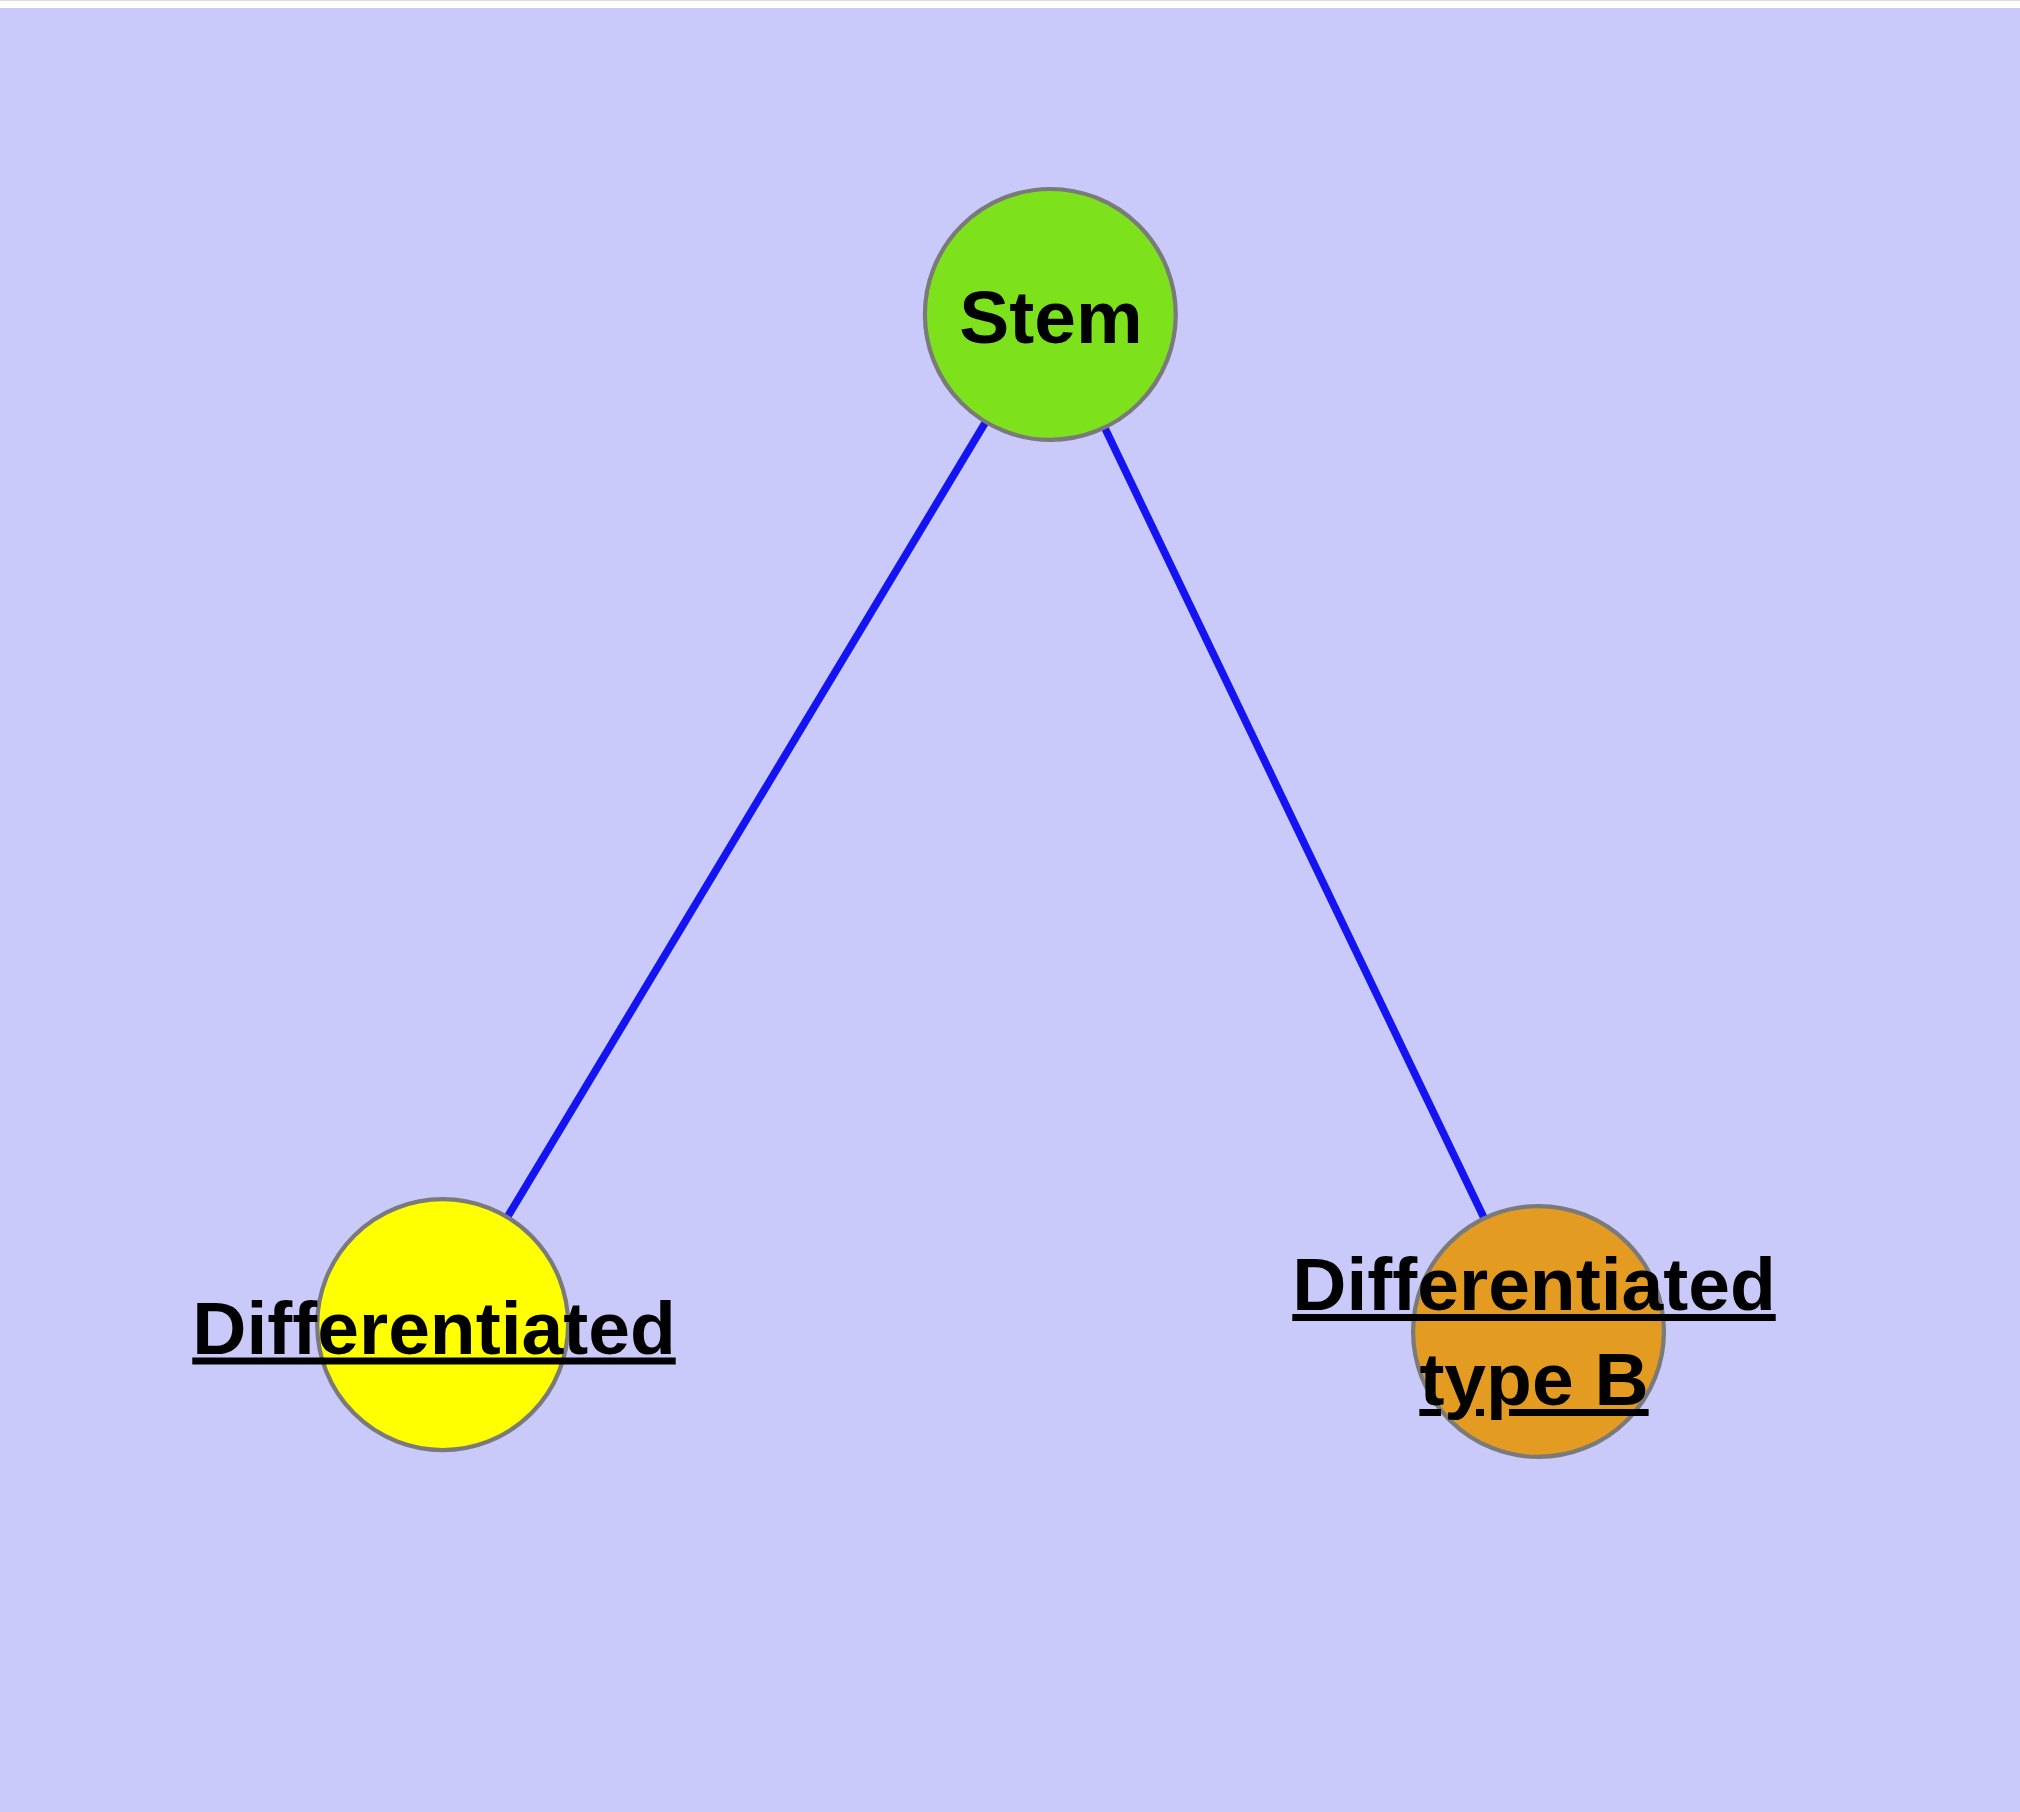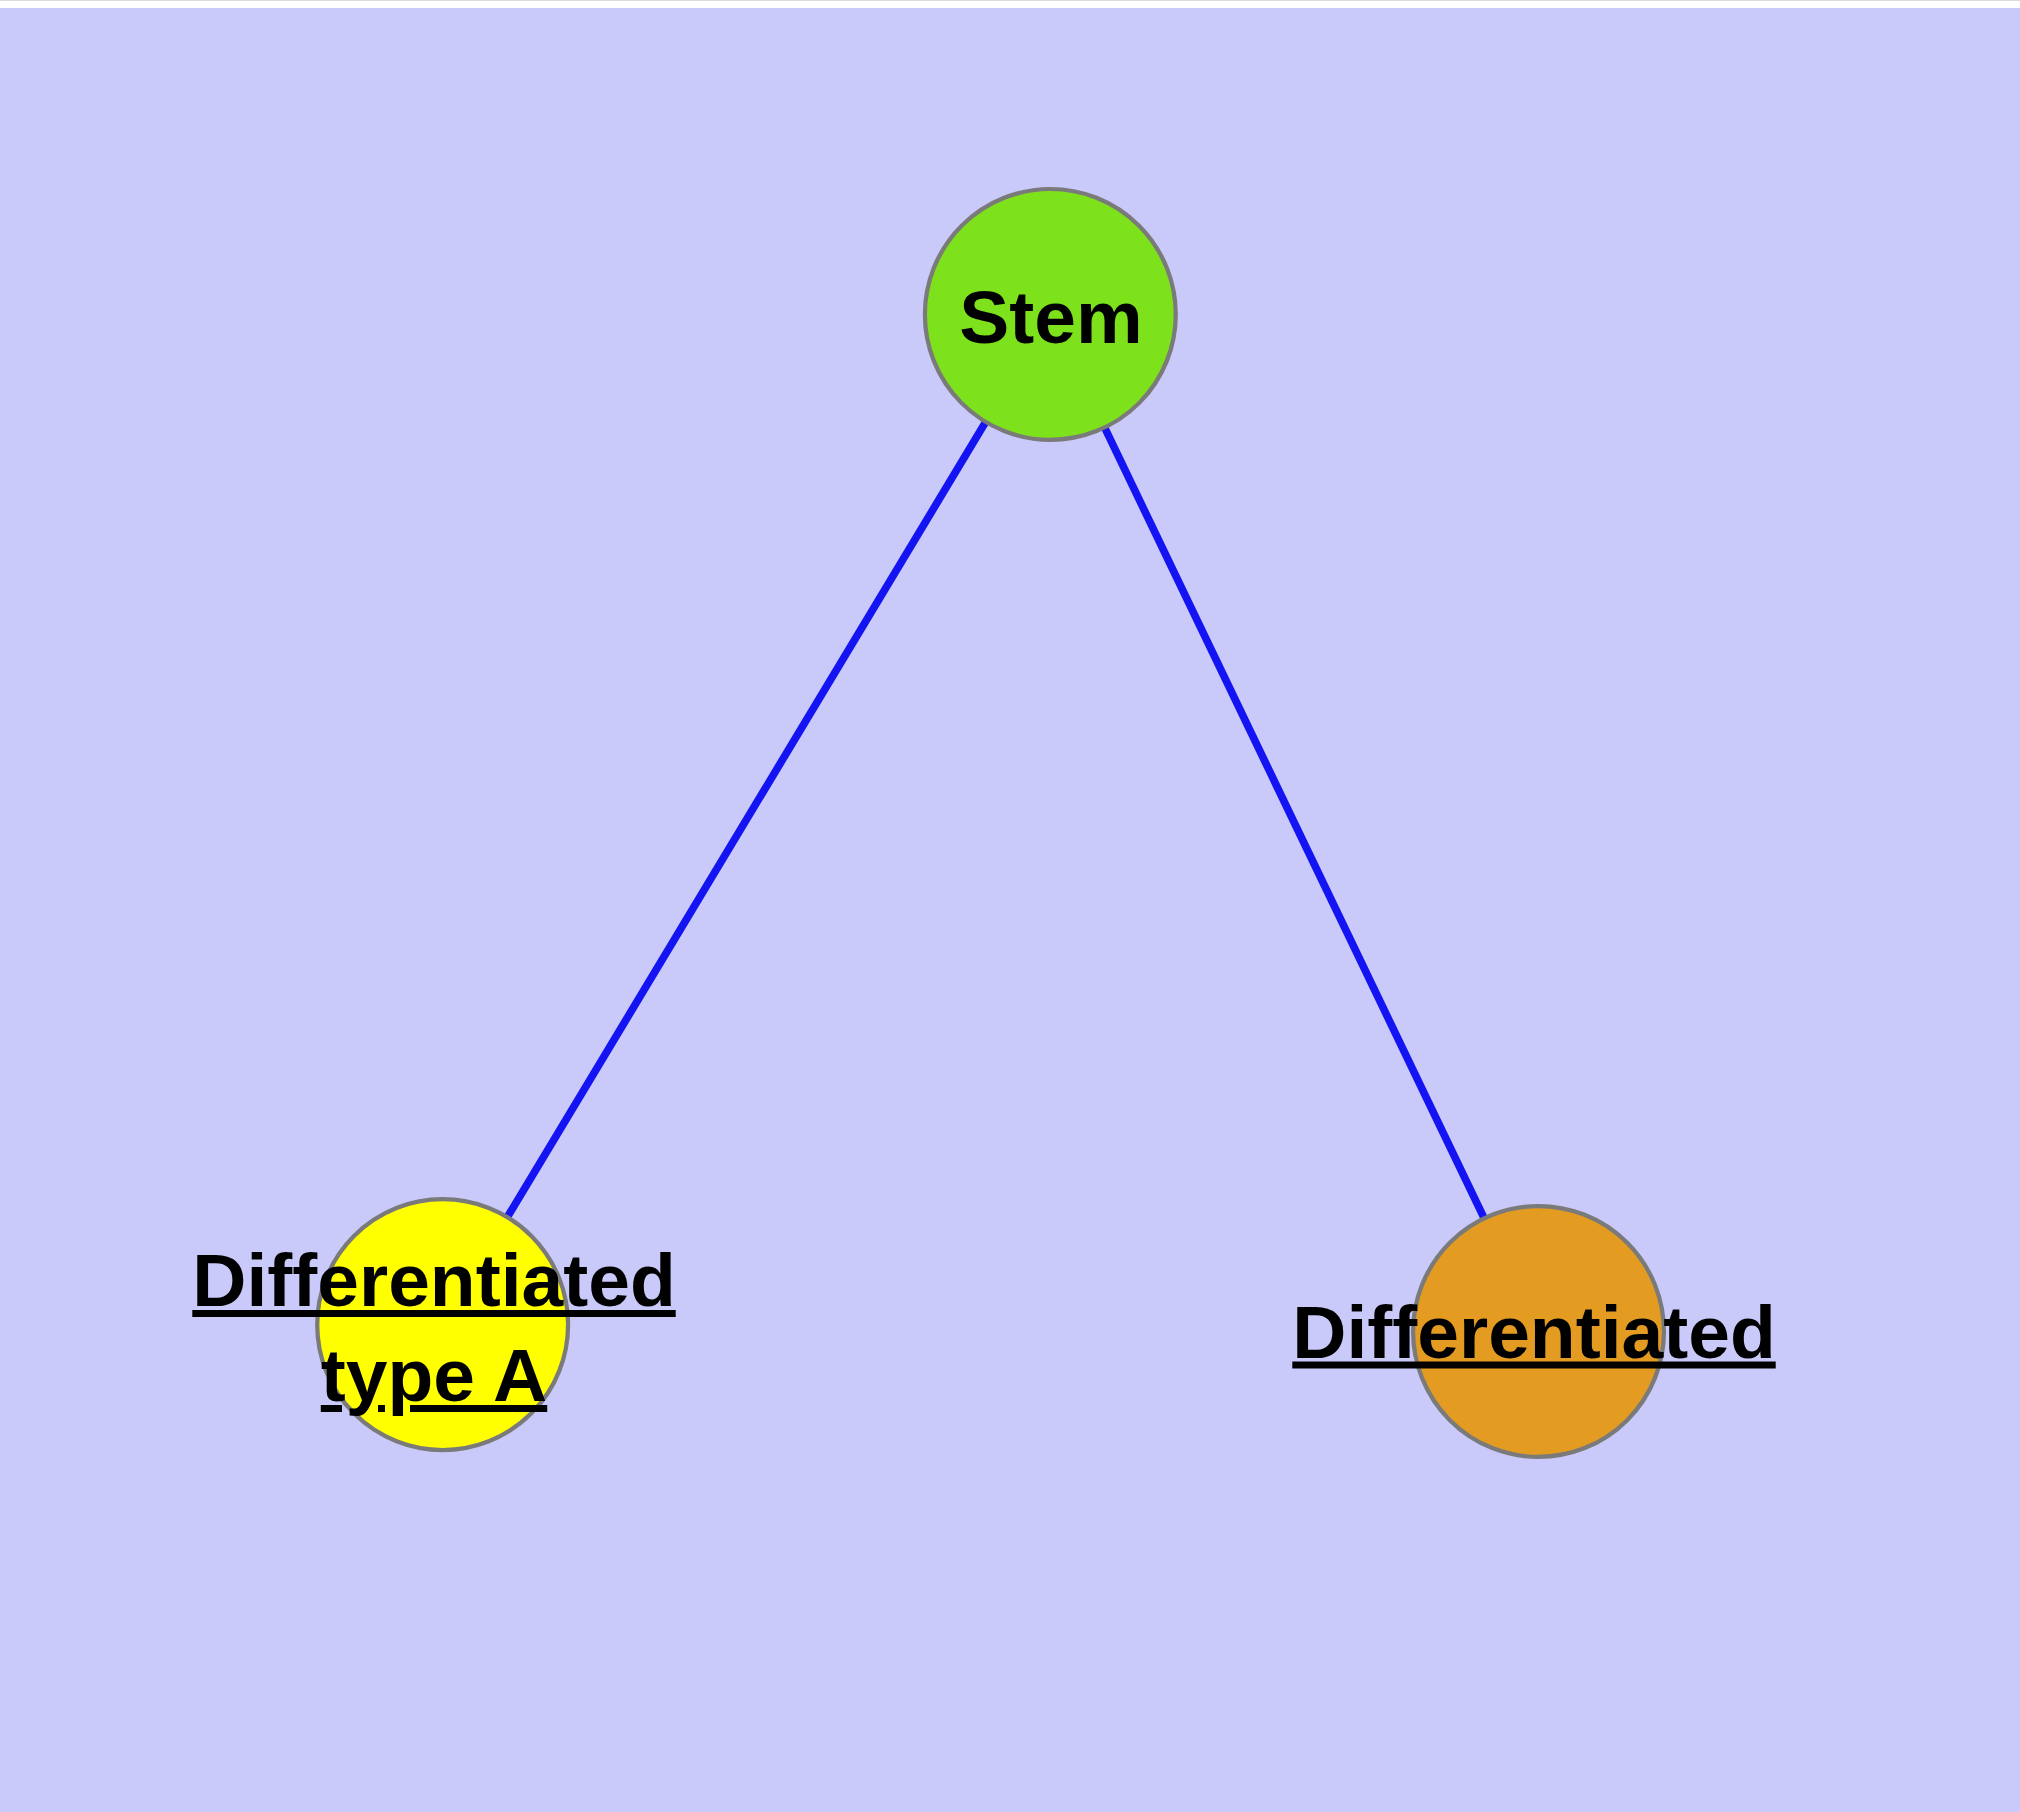--- a/index.html
+++ b/index.html
@@ -82,22 +82,22 @@
 
     <circle class="node" cx="522" cy="1563" r="148" fill="#FFFF00" stroke="#7A7A7A"></circle>
 
     <circle class="node" cx="1815" cy="1571" r="148" fill="#E39B22" stroke="#7A7A7A"></circle>
   </svg>
 
   <div class="node-label label-stem">Stem</div>
 
   <div class="node-label label-type-a">
     <span class="line">Differentiated</span>
-    <span class="line">type A</span>
   </div>
 
   <div class="node-label label-type-b">
     <span class="line">Differentiated</span>
+    <span class="line">type B</span>
   </div>
 
   <div class="top-strip" style="background: rgb(255, 255, 255);"></div>
 </div>
 
 
 </body></html>

